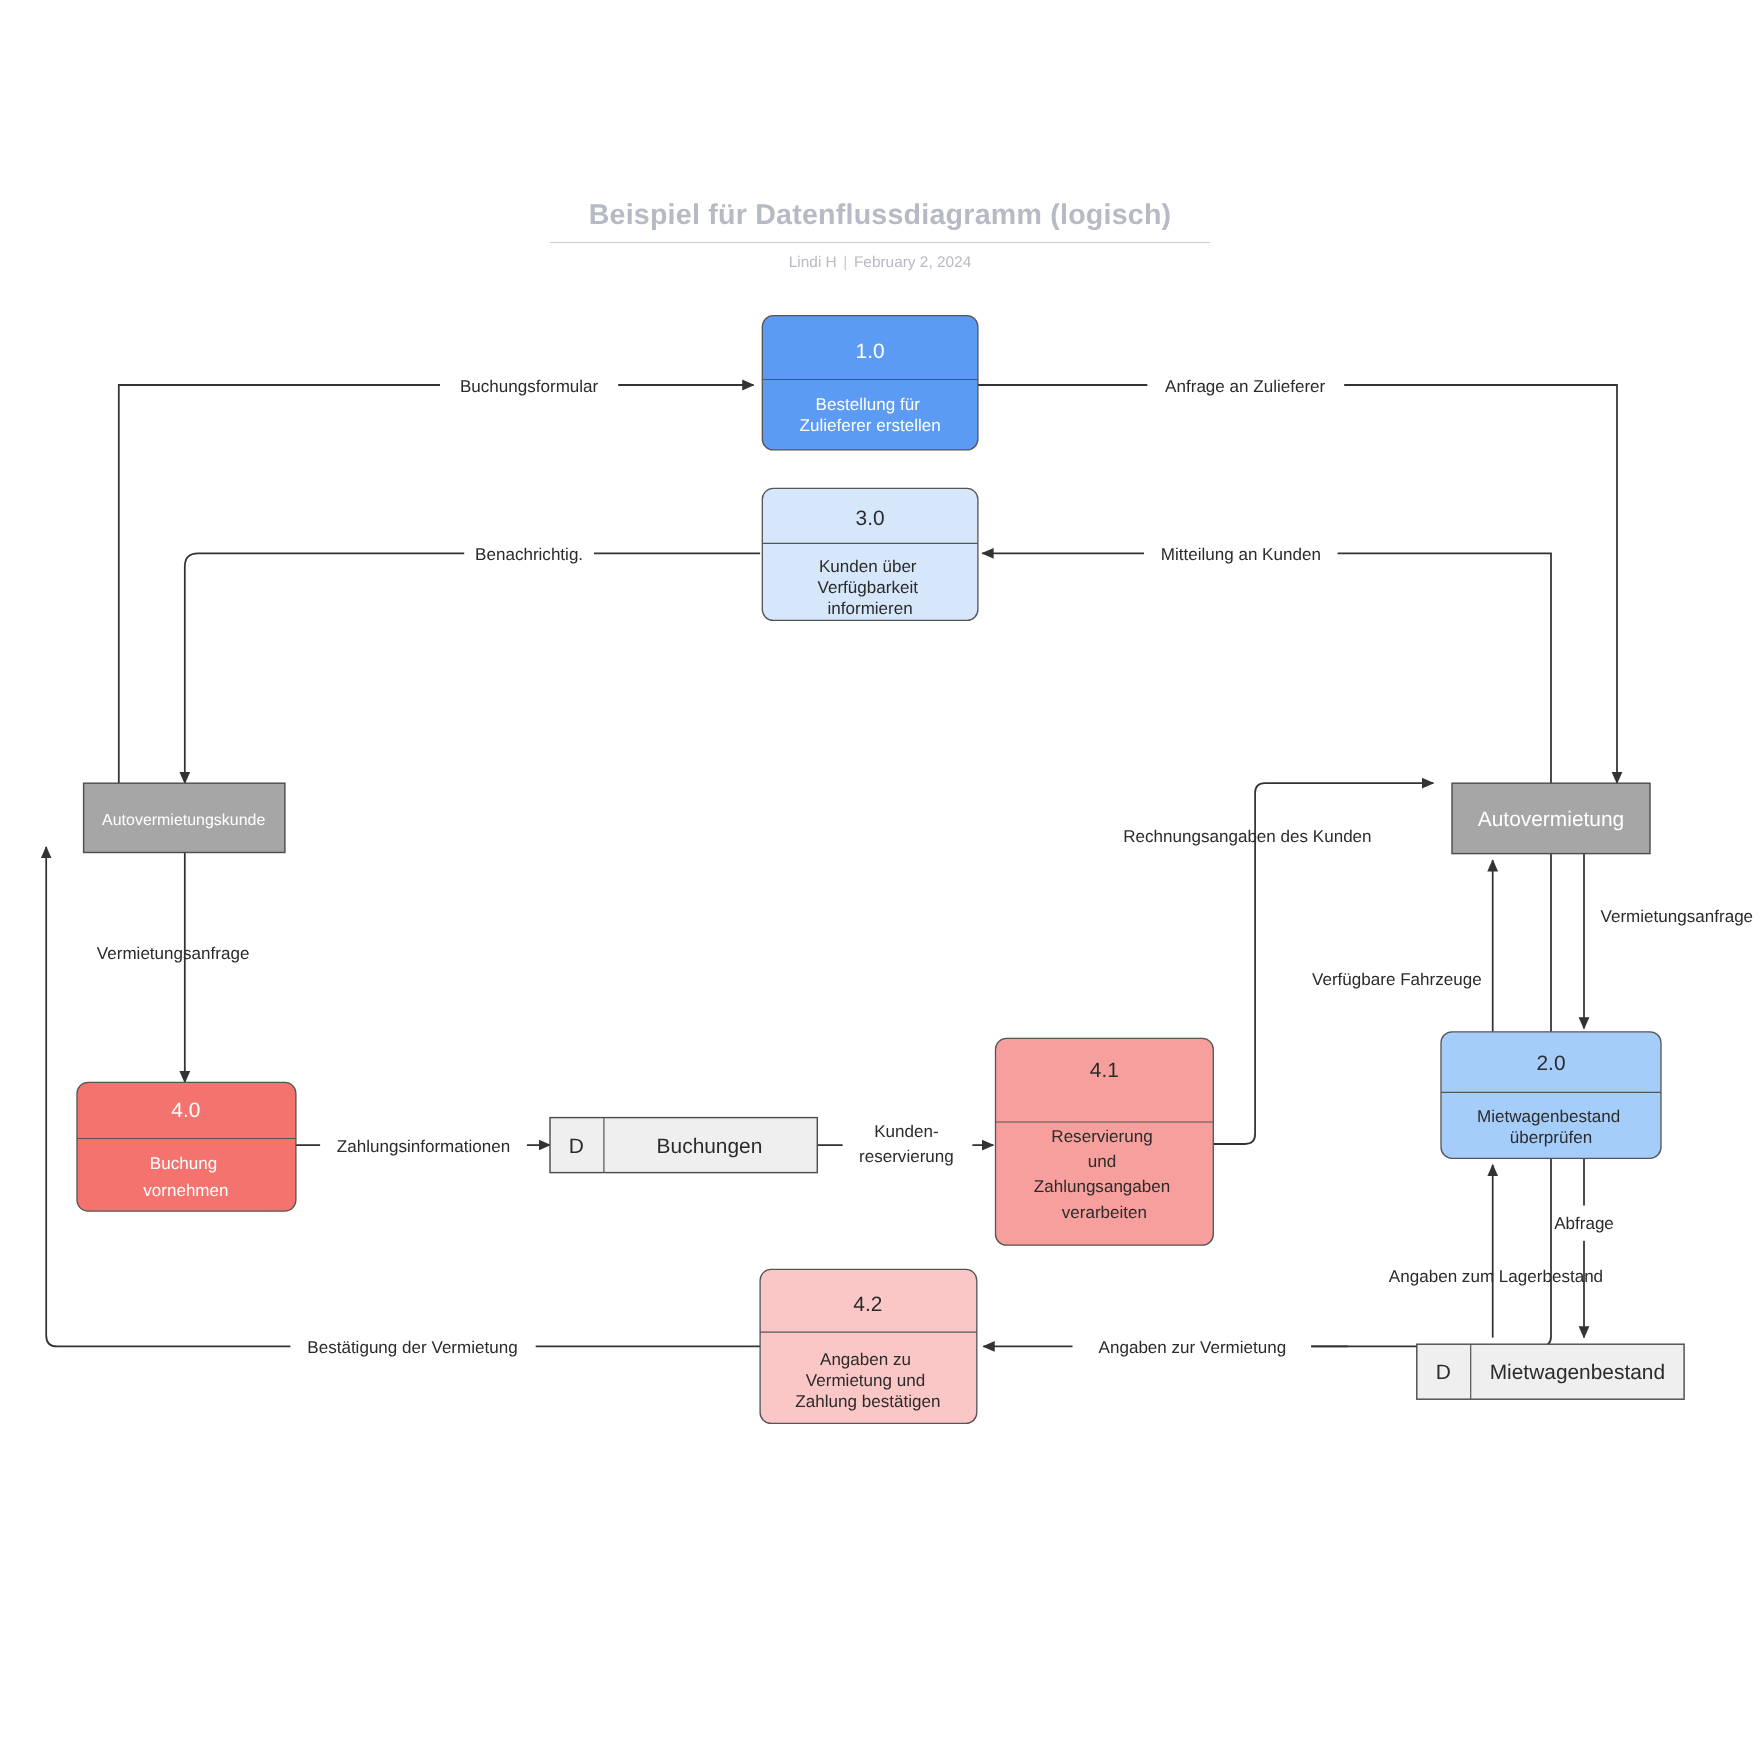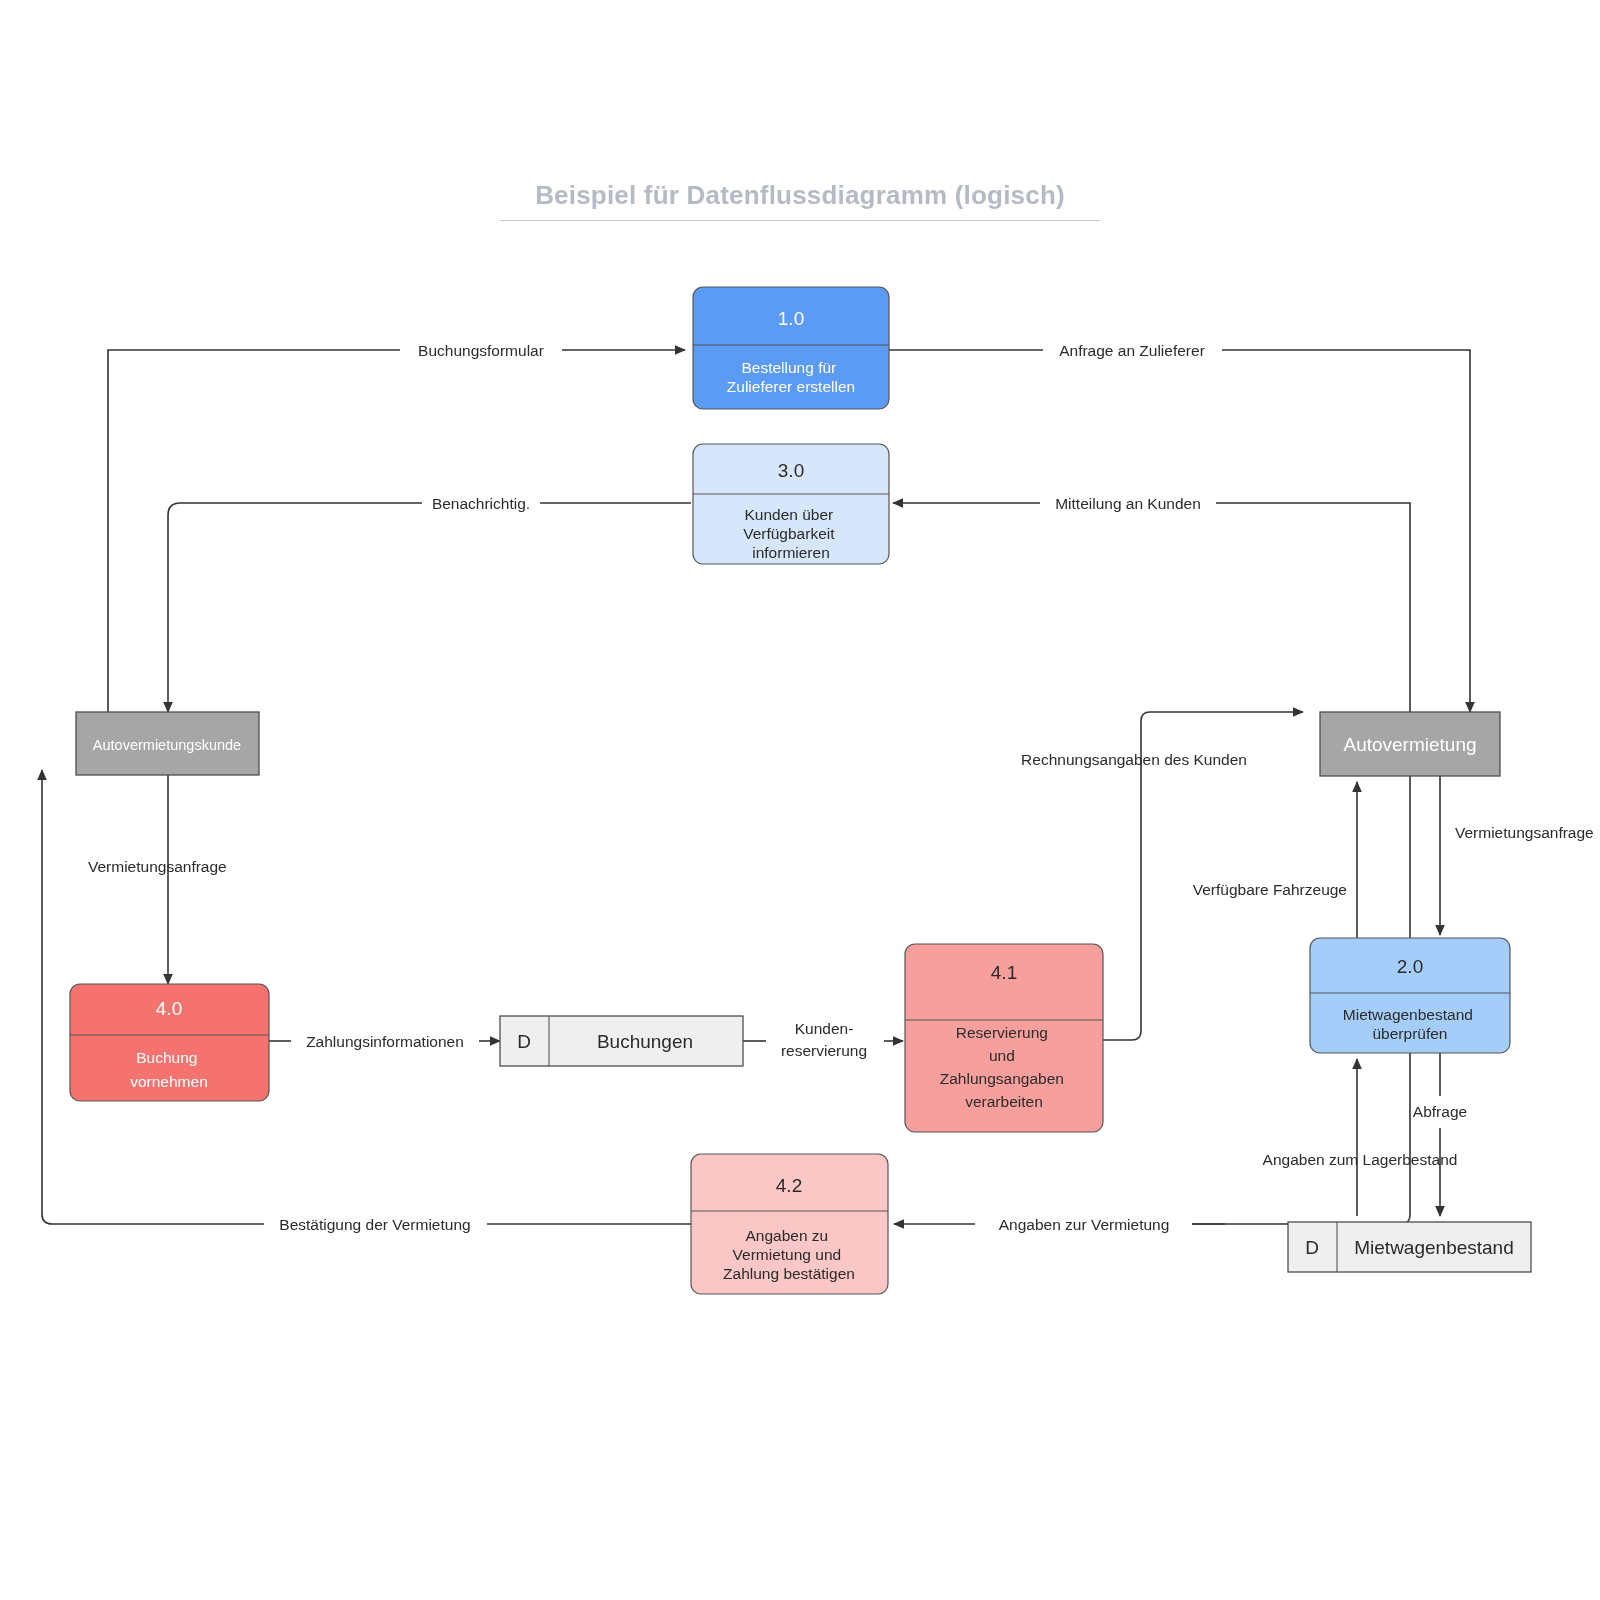--- a/index.html
+++ b/index.html
@@ -113,20 +113,23 @@
     text-anchor: middle;
   }
 </style>
 </head>
 <body>
 
 <div id="canvas">
 
   <div class="doc-header">
     <div class="doc-title" style="color: rgb(182, 186, 196);">Beispiel für Datenflussdiagramm (logisch)</div>
+    <div class="doc-sub">
+      <span>Lindi H</span><span class="sep">|</span><span>February 2, 2024</span>
+    </div>
   </div>
 
   <svg id="dfd" viewBox="0 0 1600 1600">
     <defs>
       <marker id="arrow" viewBox="0 0 10 10" refX="9.2" refY="5" markerWidth="7" markerHeight="7" orient="auto-start-reverse">
         <path d="M 0 0.6 L 10 5 L 0 9.4 z" fill="#333333"></path>
       </marker>
     </defs>
 
     <g>

